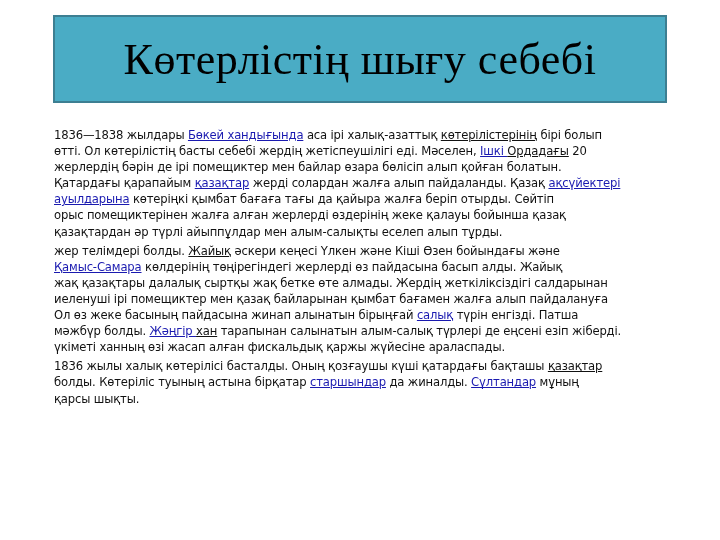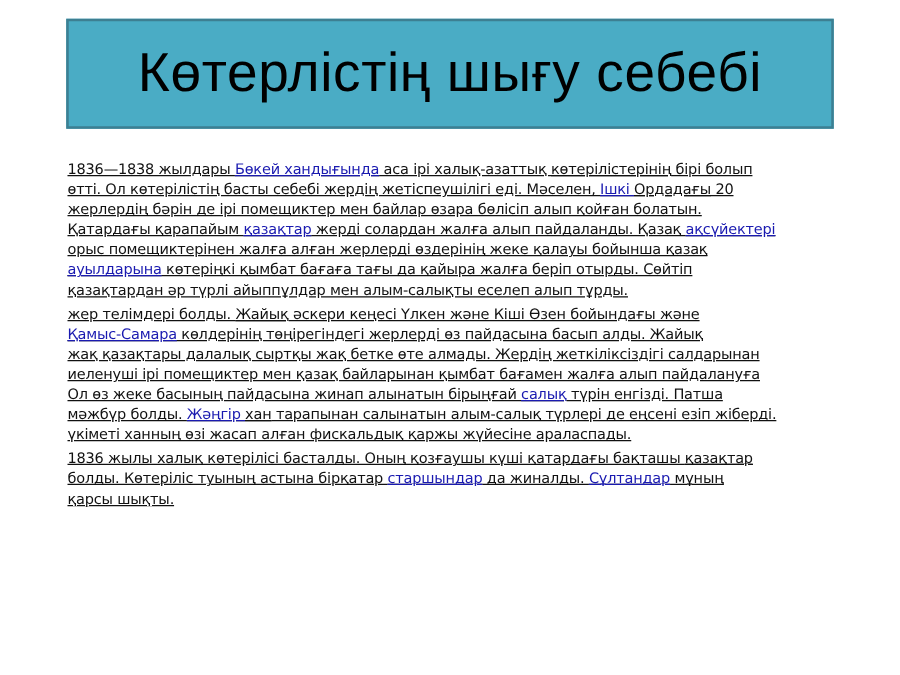--- a/index.html
+++ b/index.html
@@ -6,48 +6,48 @@
   body {
     width: 720px; height: 540px; background: #ffffff; position: relative; overflow: hidden;
     font-family: "DejaVu Sans", sans-serif;
   }
   .title-box {
     position: absolute; left: 53px; top: 15px; width: 610px; height: 84px;
     background: #4aacc5; border: 2px solid #3d7f92;
     display: flex; align-items: center; justify-content: center;
   }
   .title-box h1 {
-    margin: 6px; font-family: Liberation Sans, sans-serif; font-weight: normal;
+    margin: 6px; font-family: Liberation Serif, serif; font-weight: normal;
     font-size: 44px; color: #000; letter-spacing: 0.5px;
   }
   .content {
     position: absolute; left: 54px; top: 127px; width: 630px;
     font-size: 11.6px; line-height: 16.1px; color: #111;
     letter-spacing: -0.15px;
   }
   .para { margin: 0 0 3px 0; }
-  .line { display: block; white-space: nowrap; text-decoration: underline; }
+  .line { display: block; white-space: nowrap; }
   a.lnk { color: #1a1ab0; text-decoration: underline; }
   span.ul { text-decoration: underline; color: #111; }
 </style>
 </head>
 <body>
 
 <div class="title-box">
   <h1>Көтерлістің шығу себебі</h1>
 </div>
 
 <div class="content" id="content">
     <p class="para">
       <span class="line"><span>1836—1838 жылдары </span><a class="lnk">Бөкей хандығында</a><span> аса ірі халық-азаттық </span><span class="ul">көтерілістерінің</span><span> бірі болып</span></span>
       <span class="line"><span>өтті. Ол көтерілістің басты себебі жердің жетіспеушілігі еді. Мәселен, </span><a class="lnk">Ішкі </a><span class="ul">Ордадағы</span><span> 20</span></span>
       <span class="line"><span>жерлердің бәрін де ірі помещиктер мен байлар өзара бөлісіп алып қойған болатын.</span></span>
       <span class="line"><span>Қатардағы қарапайым </span><a class="lnk">қазақтар</a><span> жерді солардан жалға алып пайдаланды. Қазақ </span><a class="lnk">ақсүйектері</a></span>
+      <span class="line"><a class="lnk">ауылдарына</a><span> көтеріңкі қымбат бағаға тағы да қайыра жалға беріп отырды. Сөйтіп</span></span>
       <span class="line"><span> орыс помещиктерінен жалға алған жерлерді өздерінің жеке қалауы бойынша қазақ</span></span>
-      <span class="line"><a class="lnk">ауылдарына</a><span> көтеріңкі қымбат бағаға тағы да қайыра жалға беріп отырды. Сөйтіп</span></span>
       <span class="line"><span>қазақтардан әр түрлі айыппұлдар мен алым-салықты еселеп алып тұрды.</span></span>
     </p>
     <p class="para">
       <span class="line"><span>жер телімдері болды. </span><span class="ul">Жайық</span><span> әскери кеңесі Үлкен және Кіші Өзен бойындағы және</span></span>
       <span class="line"><a class="lnk">Қамыс-Самара</a><span> көлдерінің төңірегіндегі жерлерді өз пайдасына басып алды. Жайық</span></span>
       <span class="line"><span>жақ қазақтары далалық сыртқы жақ бетке өте алмады. Жердің жеткіліксіздігі салдарынан</span></span>
       <span class="line"><span>иеленуші ірі помещиктер мен қазақ байларынан қымбат бағамен жалға алып пайдалануға</span></span>
       <span class="line"><span>Ол өз жеке басының пайдасына жинап алынатын бірыңғай </span><a class="lnk">салық</a><span> түрін енгізді. Патша</span></span>
       <span class="line"><span>мәжбүр болды. </span><a class="lnk">Жәңгір </a><span class="ul">хан</span><span> тарапынан салынатын алым-салық түрлері де еңсені езіп жіберді.</span></span>
       <span class="line"><span>үкіметі ханның өзі жасап алған фискальдық қаржы жүйесіне араласпады.</span></span>

